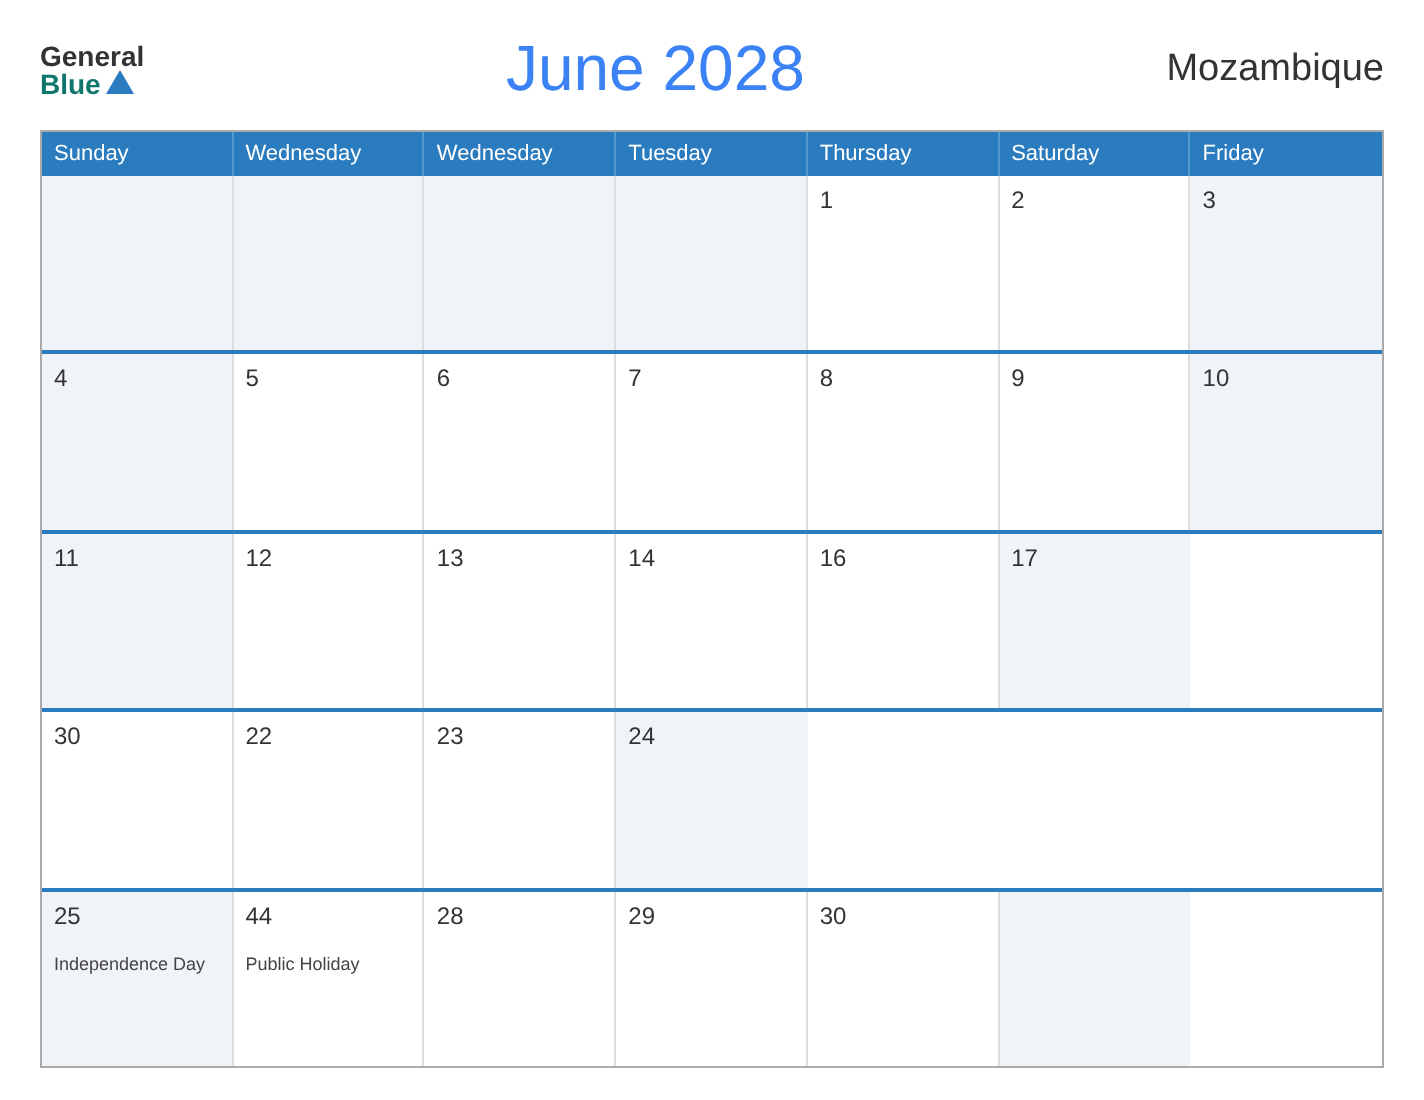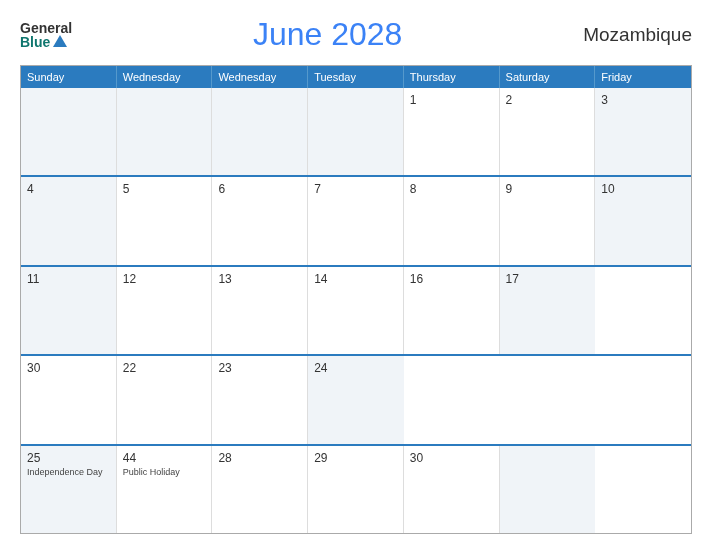--- a/index.html
+++ b/index.html
@@ -127,21 +127,21 @@
 
     .day-num {
       font-size: 12px;
       color: #333;
       font-weight: normal;
     }
 
     .holiday-text {
       font-size: 9px;
       color: #444;
-      margin-top: 2px;
+      margin-top: 12px;
       line-height: 1.3;
     }
   </style>
 </head>
 <body>
 
 <div class="header">
   <div class="logo">
     <span class="logo-general">General</span>
     <span class="logo-blue">

